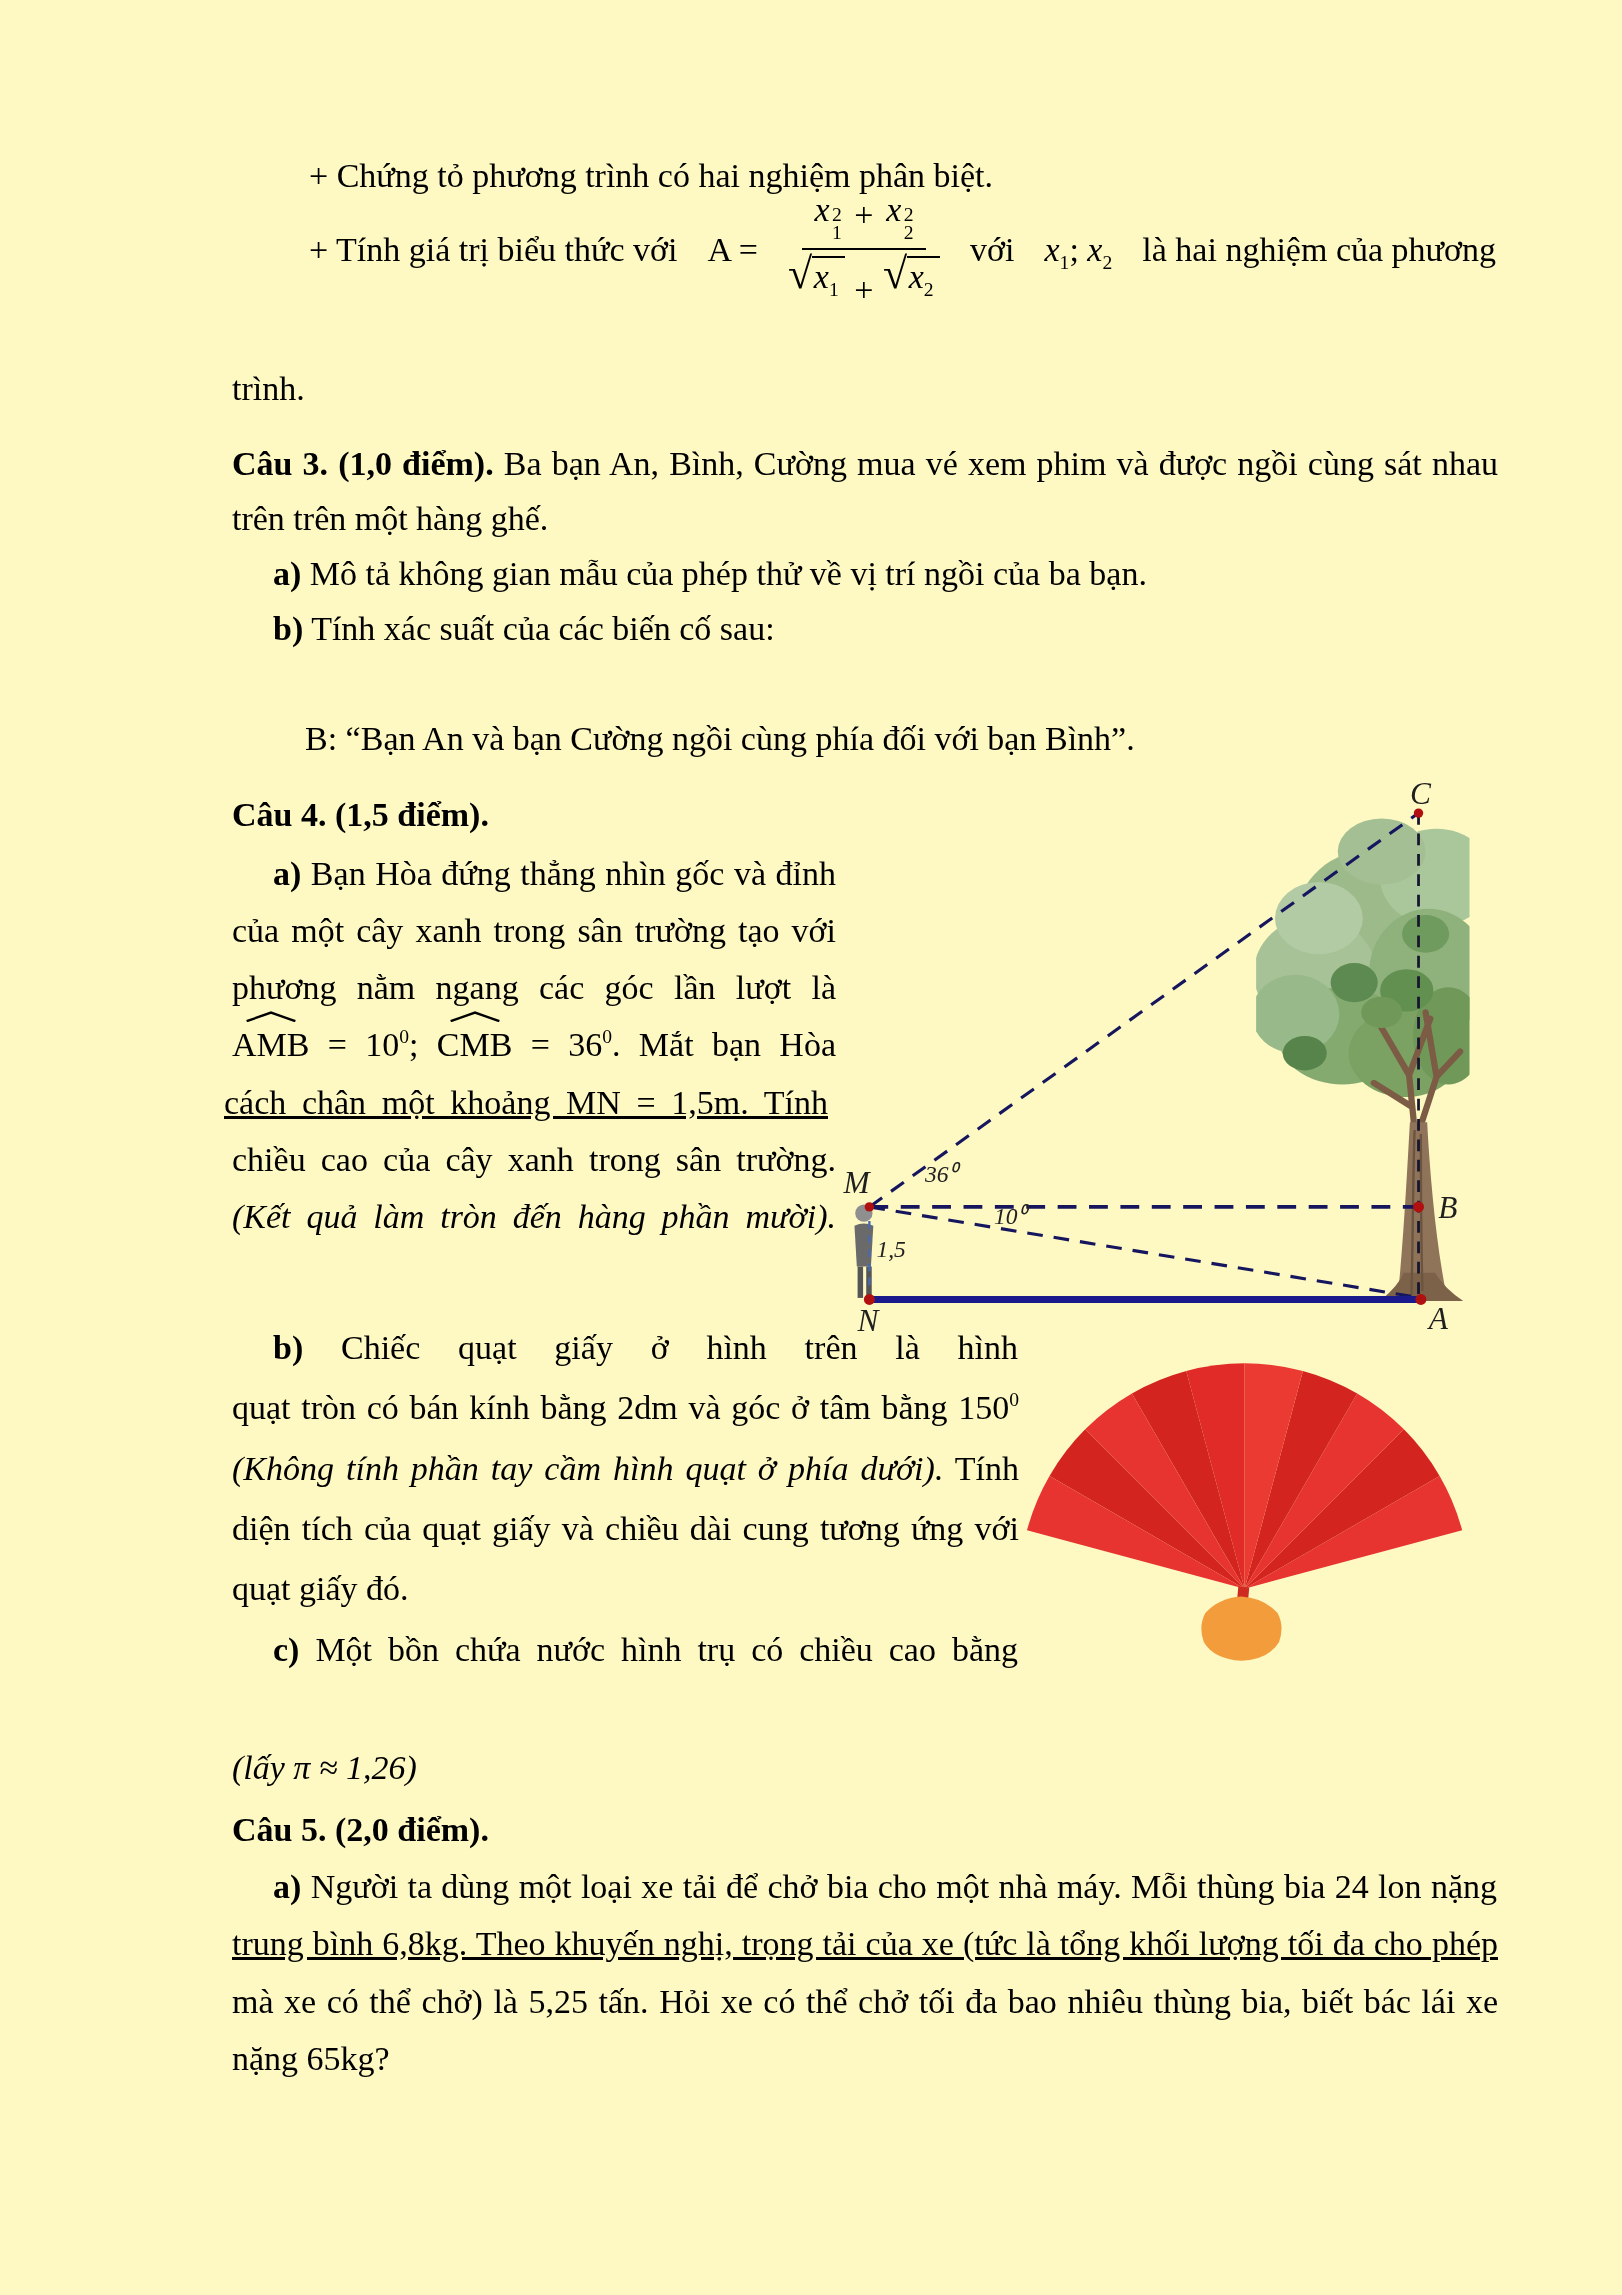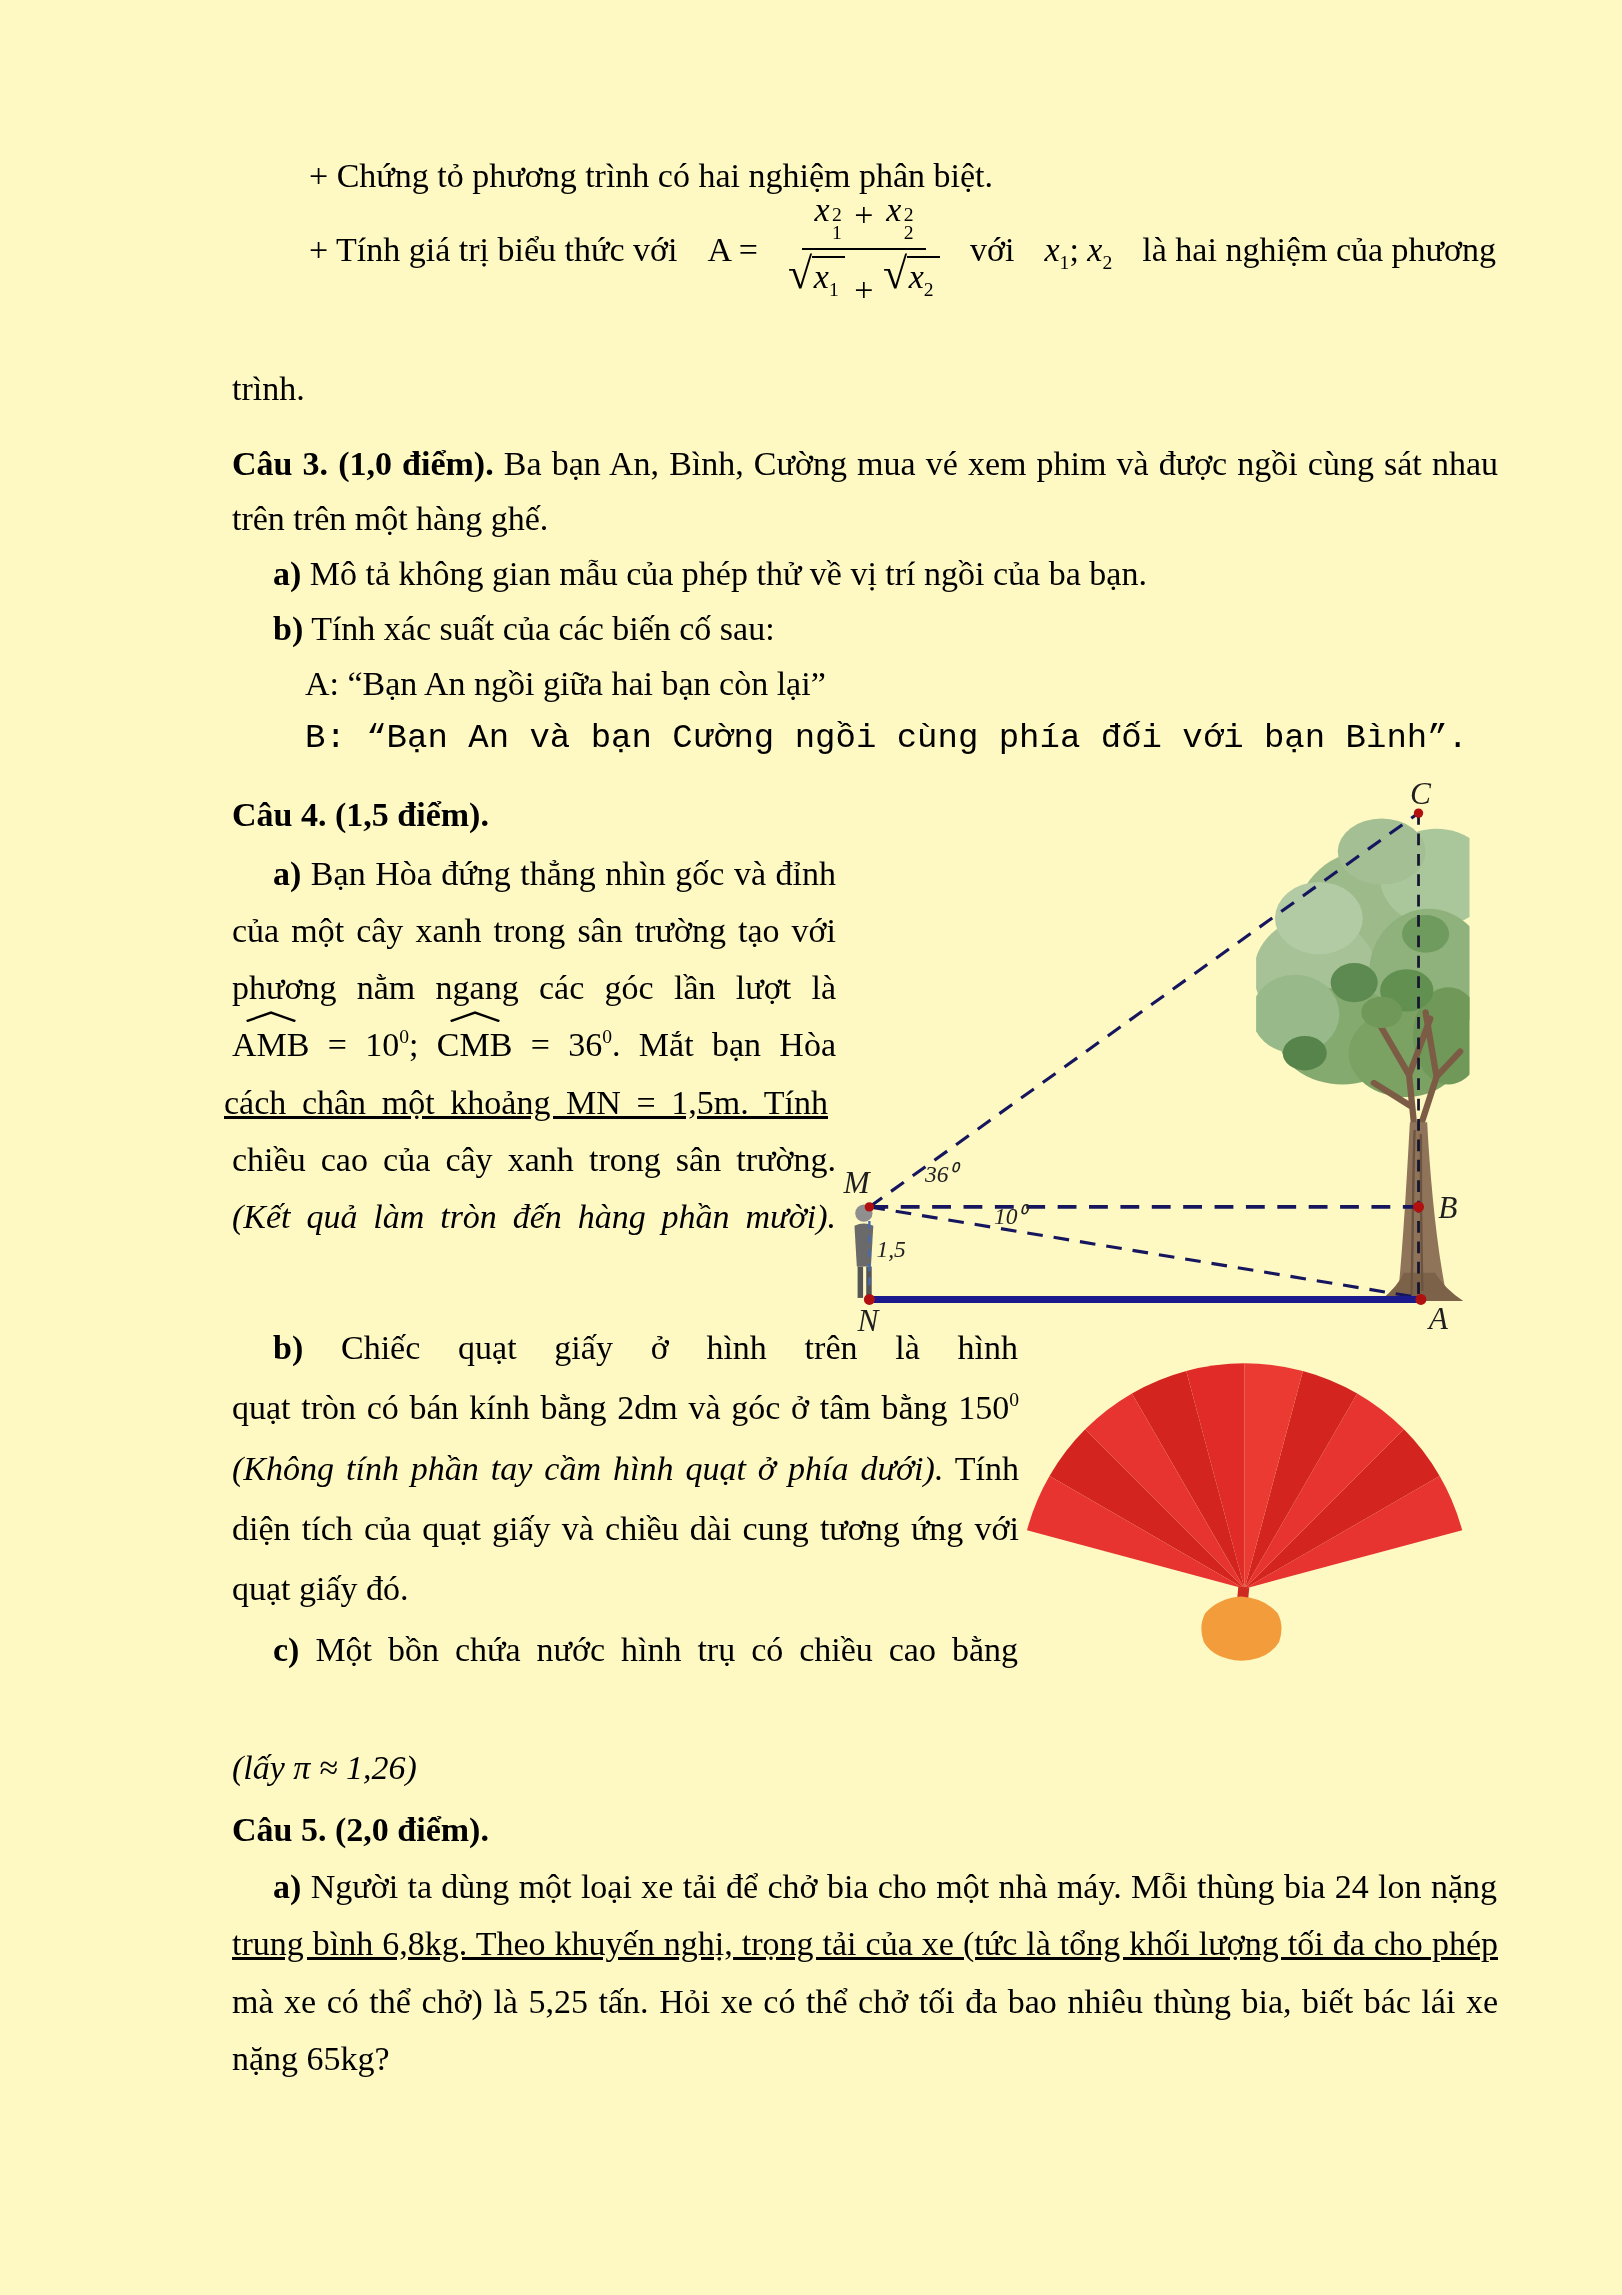--- a/index.html
+++ b/index.html
@@ -75,24 +75,21 @@
     <span>trên trên một hàng ghế.</span>
   </div>
   <div class="line" style="left:273px;top:546px;">
     <span class="b">a)</span>
     <span>Mô tả không gian mẫu của phép thử về vị trí ngồi của ba bạn.</span>
   </div>
   <div class="line" style="left:273px;top:601px;">
     <span class="b">b)</span>
     <span>Tính xác suất của các biến cố sau:</span>
   </div>
-  <div class="line" style="left:305px;top:656px;">
-    <span>A: “Bạn An ngồi giữa hai bạn còn lại”</span>
-  </div>
-  <div class="line" style="left:305px;top:711px;font-family:Liberation Mono, monospace;">
+  <div class="line" style="left:305px;top:711px;">
     <span>B: “Bạn An và bạn Cường ngồi cùng phía đối với bạn Bình”.</span>
   </div>
 
   <div class="line" style="left:232px;top:787px;text-align:center;">
     <span class="b">Câu 4. (1,5 điểm).</span>
   </div>
   <div class="line jst" style="left:273px;top:846px;width:563px;">
     <span class="b">a)</span>
     <span>Bạn Hòa đứng thẳng nhìn gốc và đỉnh</span>
   </div>

